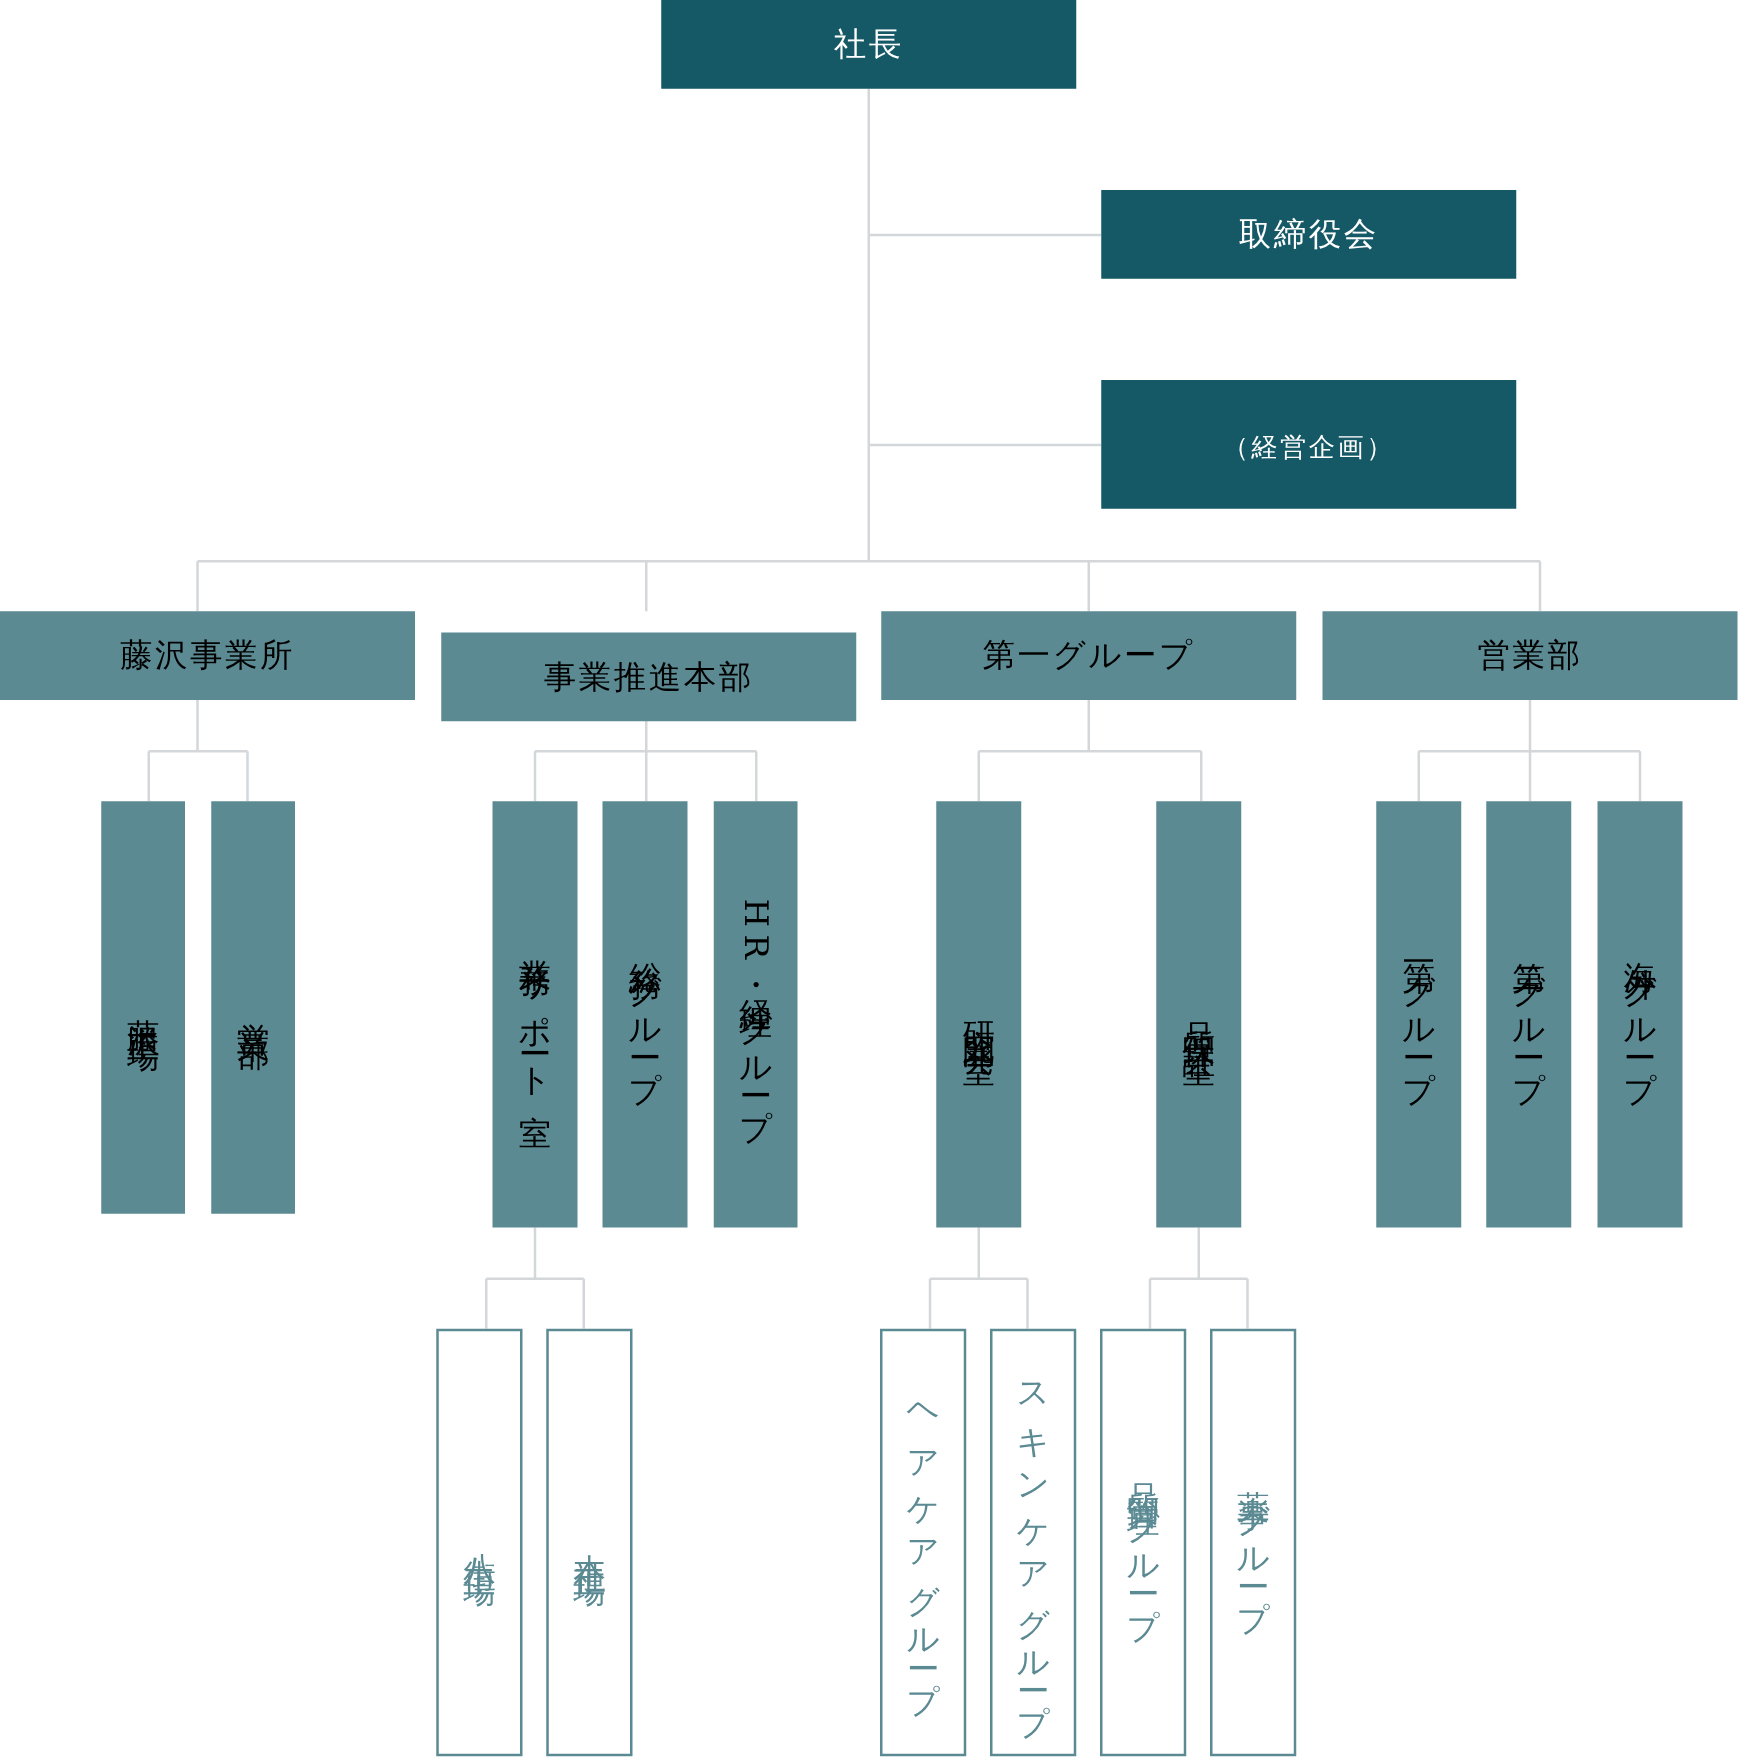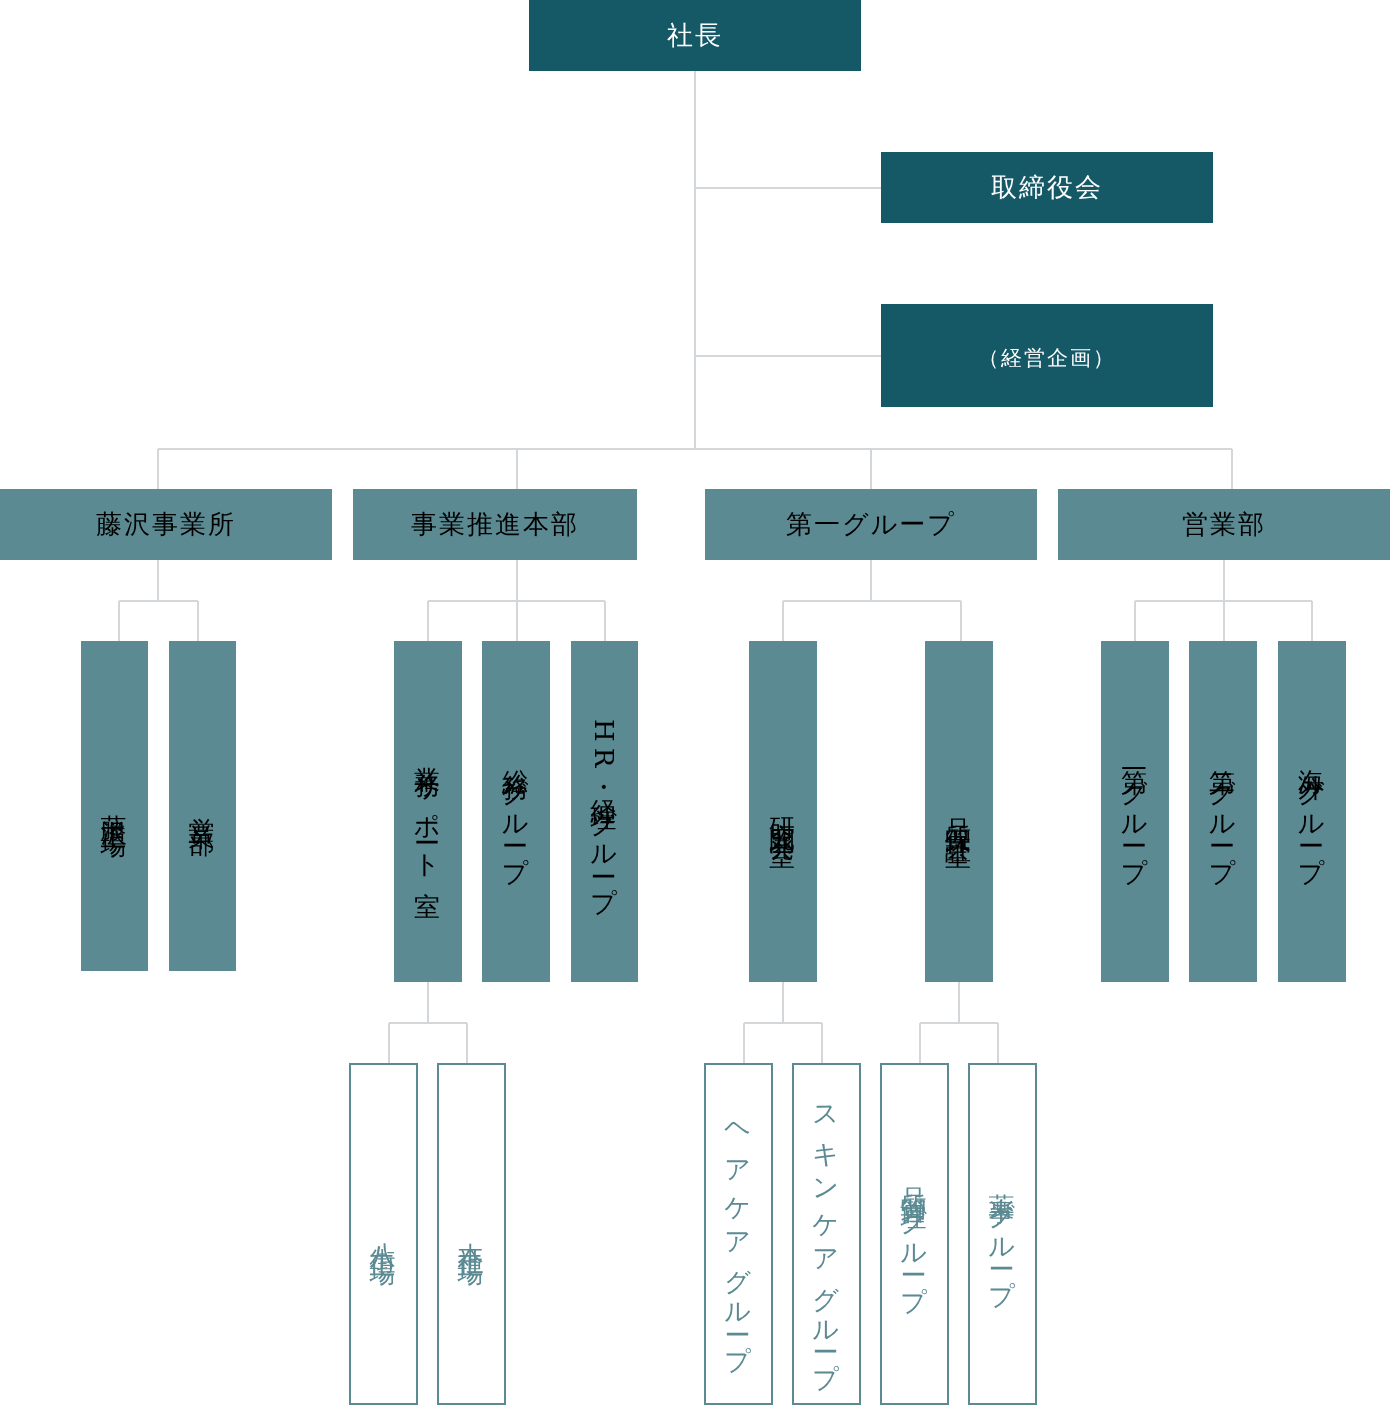--- a/index.html
+++ b/index.html
@@ -34,21 +34,21 @@
 <div class="box dark h" style="left:881px;top:152px;width:332px;height:71px;">
     <span>取締役会</span>
   </div>
 <div class="box dark h" style="left:881px;top:304px;width:332px;height:103px;">
   <span class="sub">（経営企画）</span>
 </div>
 
 <div class="box mid h" style="left:0;top:489px;width:332px;height:71px;">
     <span>藤沢事業所</span>
   </div>
-<div class="box mid h" style="left:353px;top:489px;width:284px;height:71px;">
+<div class="box mid h" style="left:353px;top:506px;width:332px;height:71px;">
     <span>事業推進本部</span>
   </div>
 <div class="box mid h" style="left:705px;top:489px;width:332px;height:71px;">
     <span>第一グループ</span>
   </div>
 <div class="box mid h" style="left:1058px;top:489px;width:332px;height:71px;">
     <span>営業部</span>
   </div>
 
 <div class="box mid v" style="left:81px;top:641px;width:67px;height:330px;">

